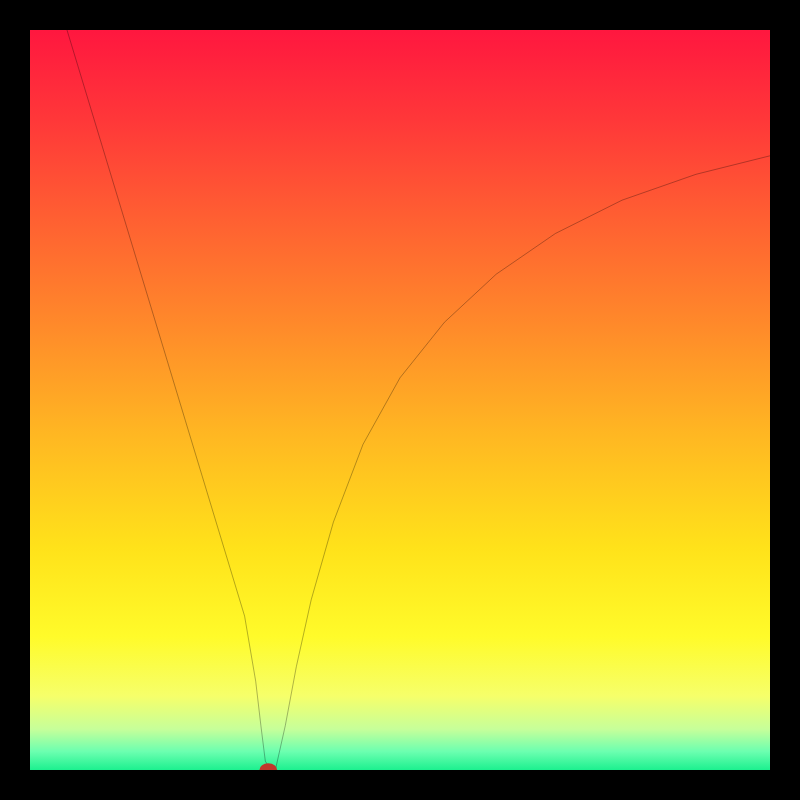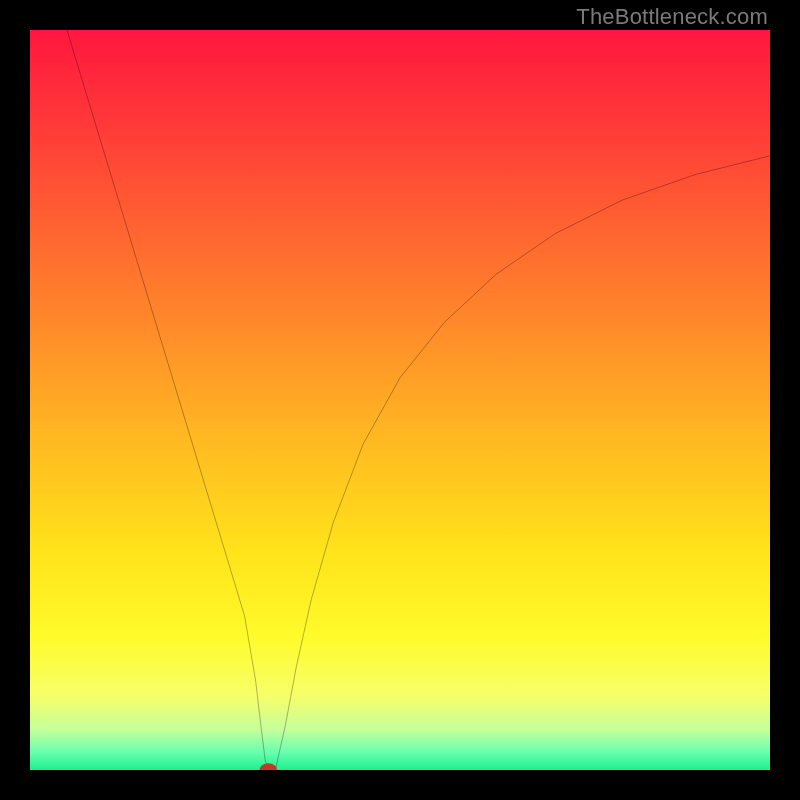--- a/index.html
+++ b/index.html
@@ -35,21 +35,20 @@
   }
   svg {
     display: block;
   }
 </style>
 </head>
 <body>
 
 <div class="frame">
 
-  <div class="watermark">TheBottleneck.com</div>
 
   <div class="plot-area">
     <svg id="chart-svg" viewBox="0 0 100 100" preserveAspectRatio="none" width="740" height="740">
       <defs>
         <linearGradient id="bg-grad" x1="0" y1="0" x2="0" y2="1">
             <stop offset="0%" stop-color="#ff173f"></stop>
             <stop offset="12%" stop-color="#ff3739"></stop>
             <stop offset="25%" stop-color="#ff5e32"></stop>
             <stop offset="40%" stop-color="#ff8a2a"></stop>
             <stop offset="55.00000000000001%" stop-color="#ffb822"></stop>

